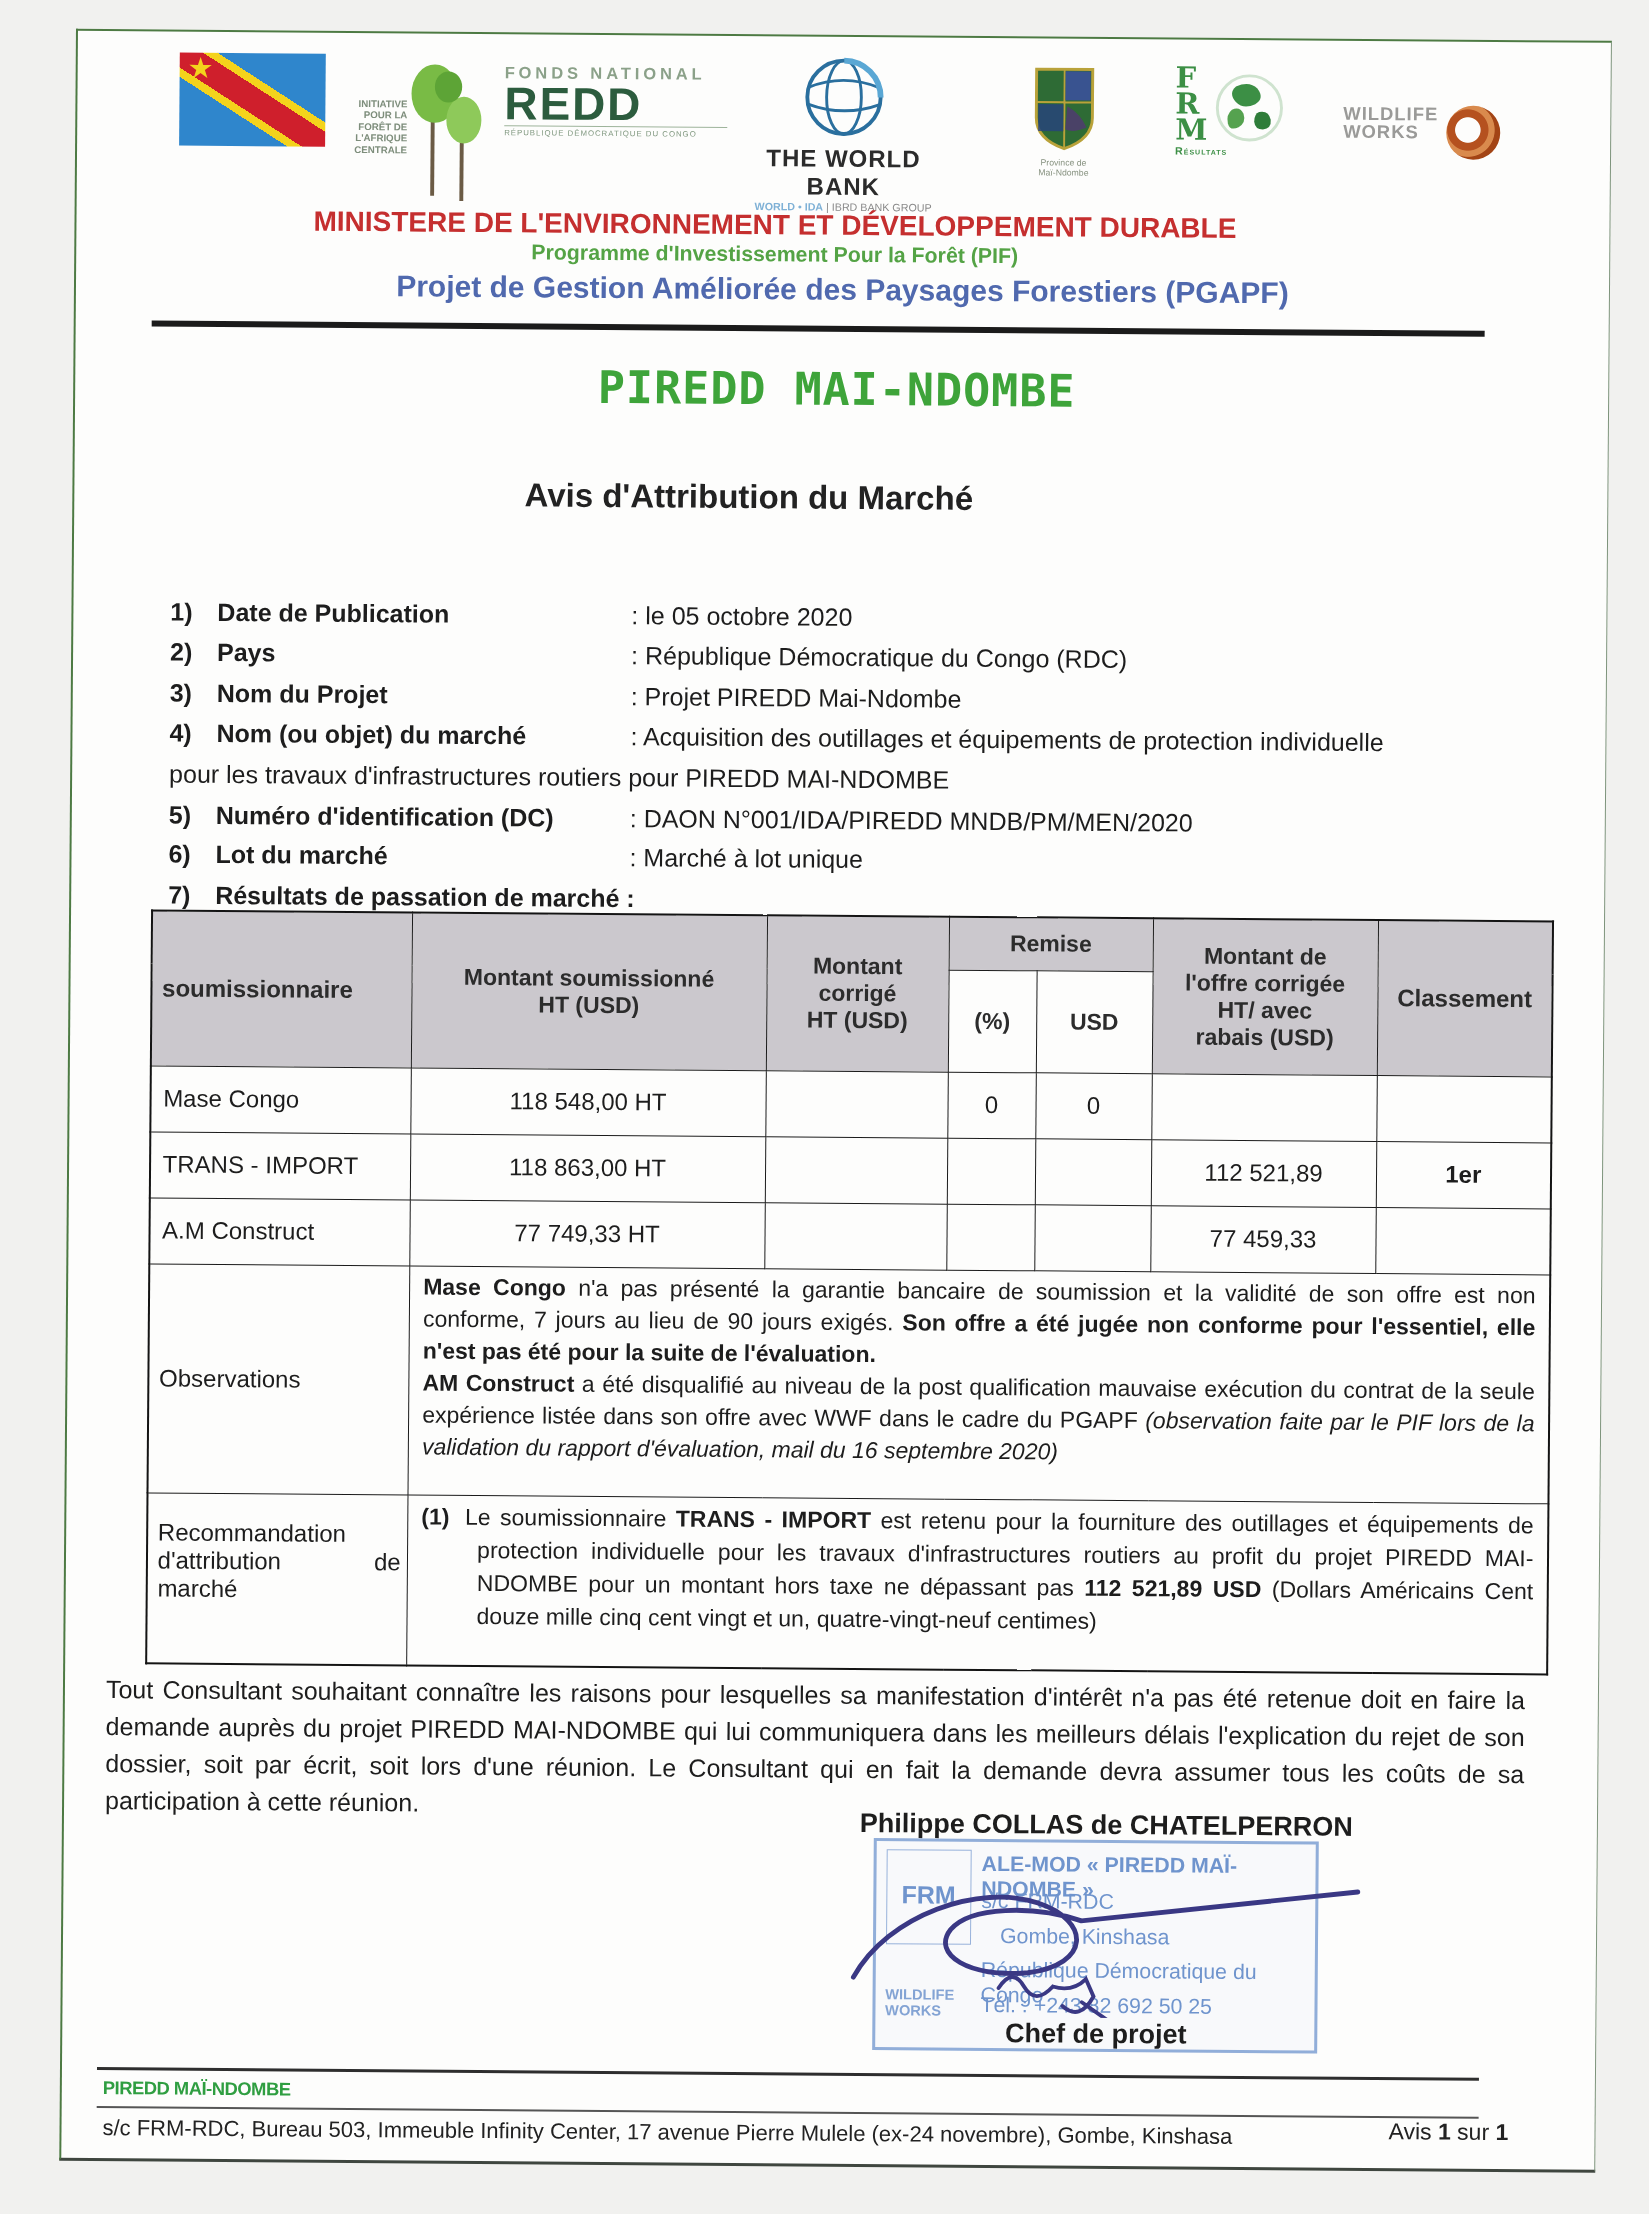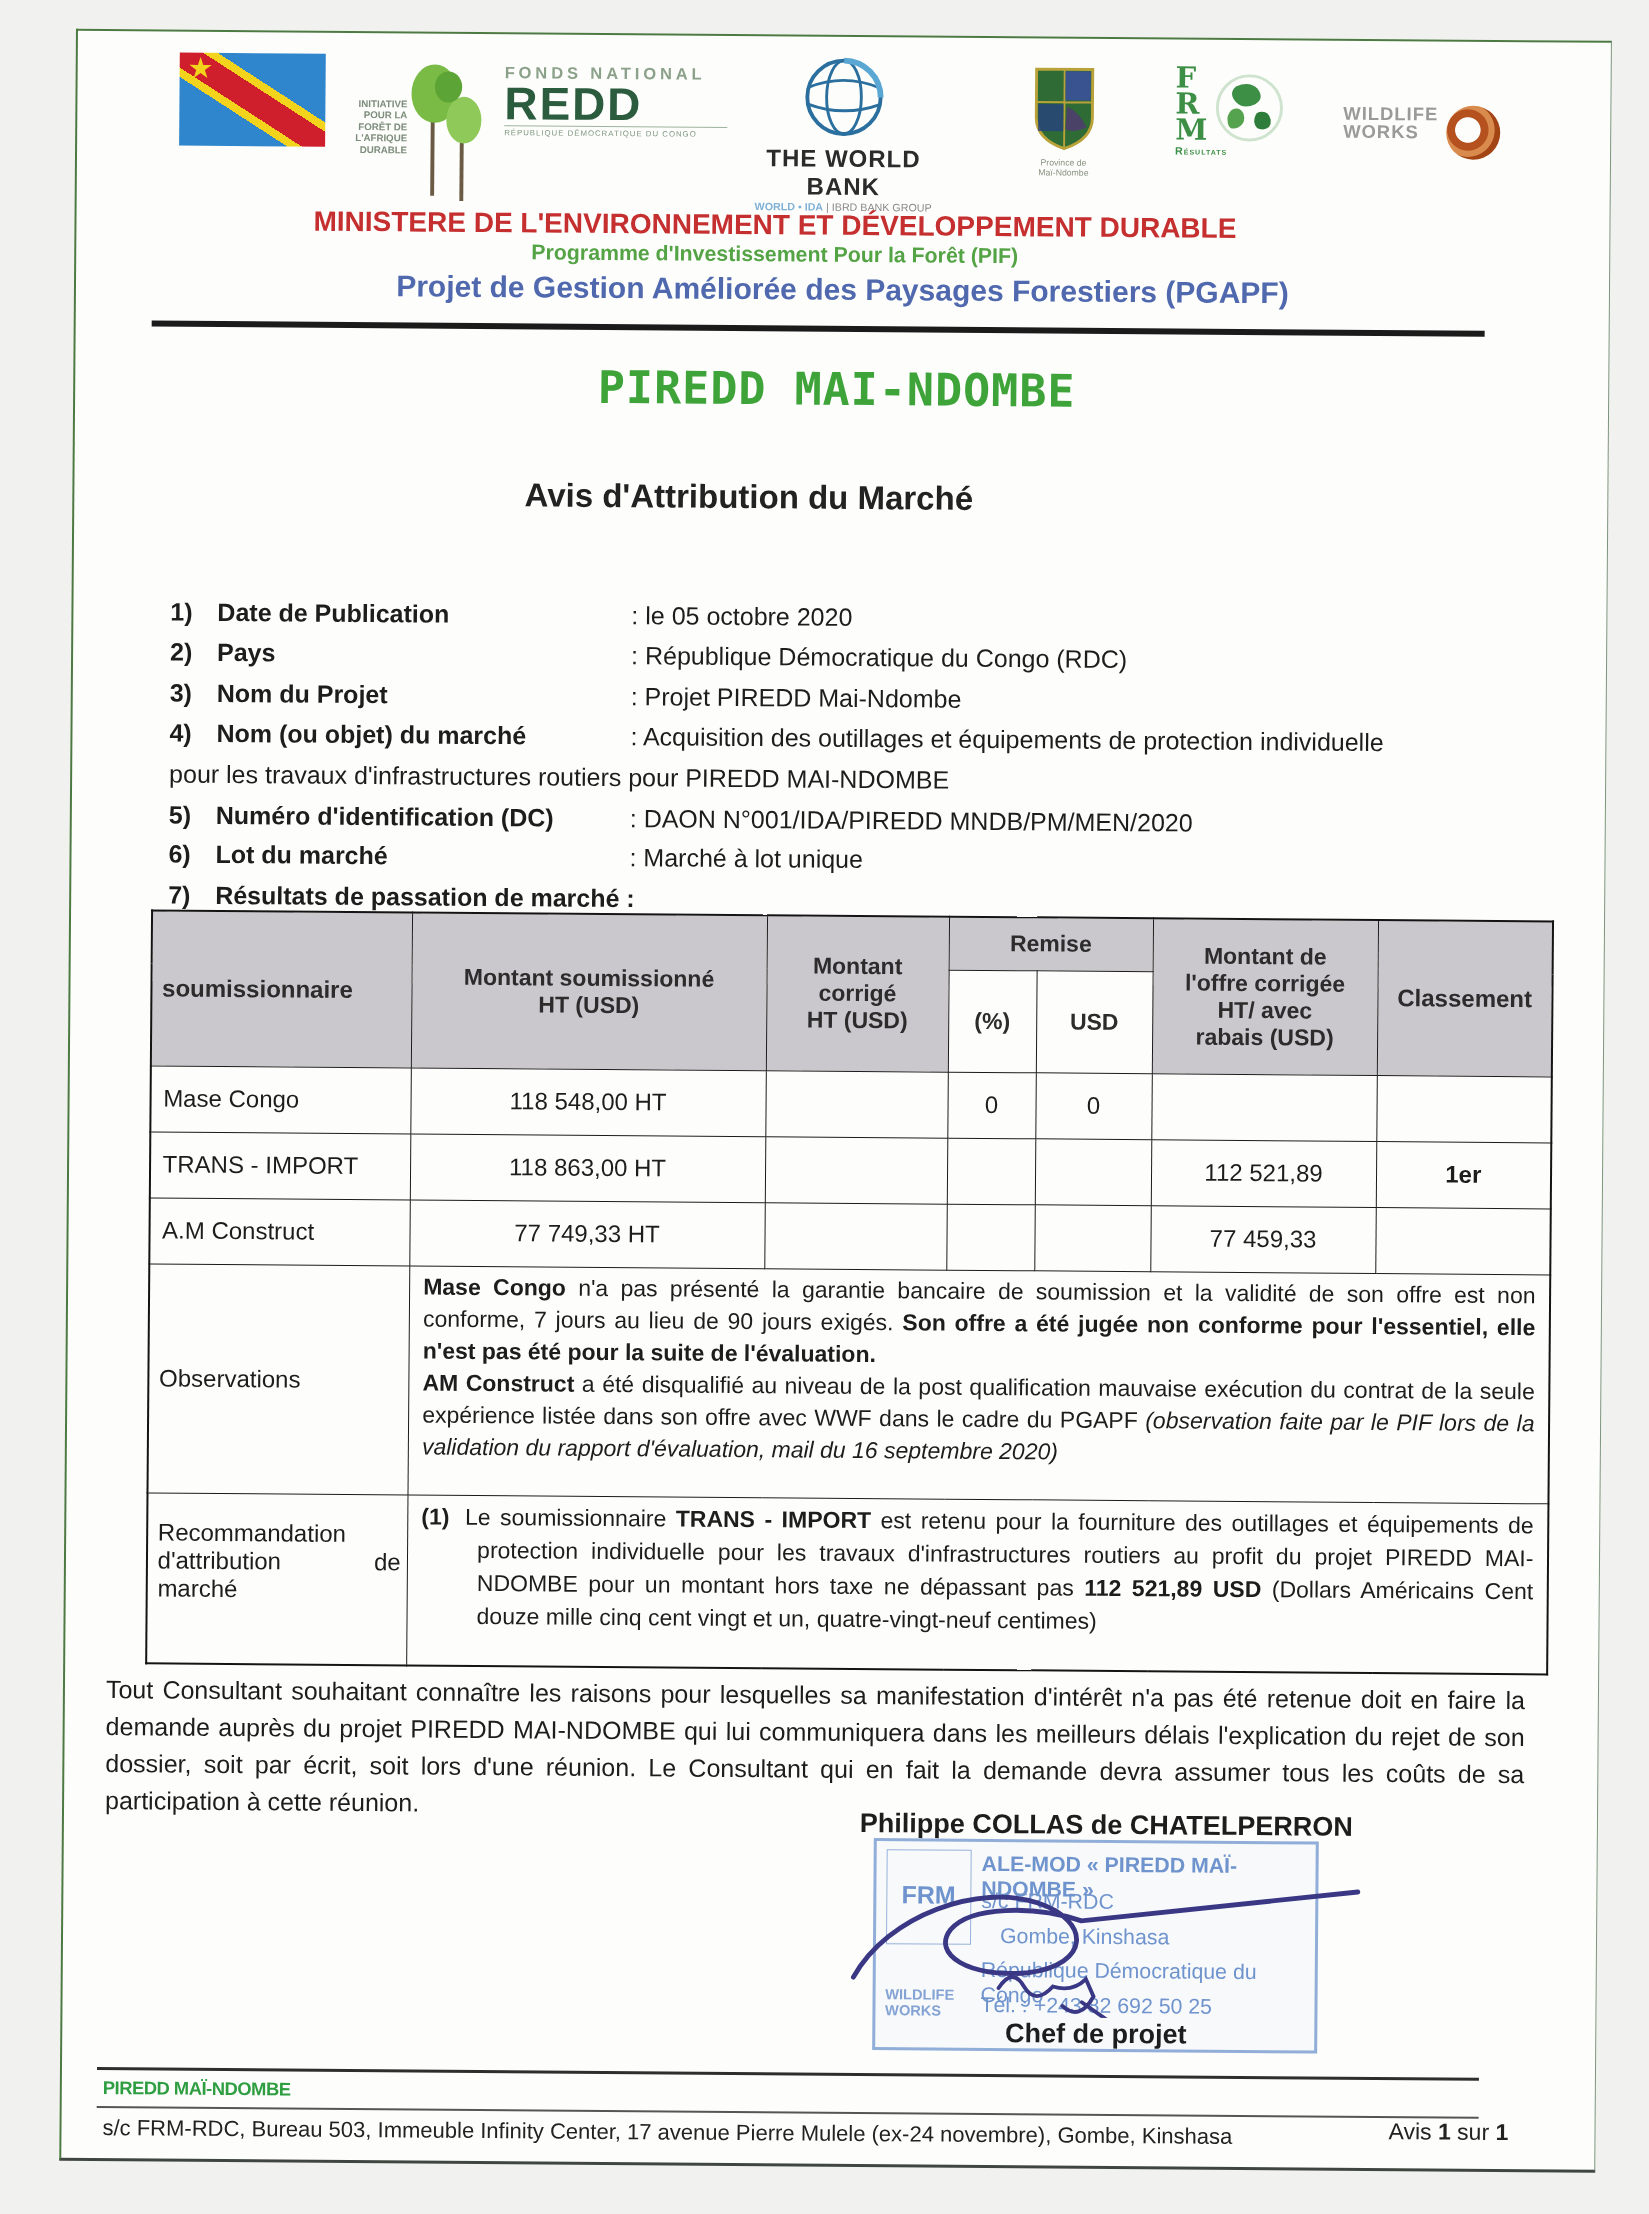--- a/index.html
+++ b/index.html
@@ -102,21 +102,21 @@
 
     <div class="abs flag">
       <span class="flag-star">★</span>
     </div>
 
     <div class="abs cafi">
       <div class="cafi-text pre">INITIATIVE
 POUR LA
 FORÊT DE
 L'AFRIQUE
-DURABLE</div>
+CENTRALE</div>
       <svg class="abs" style="left:72px;top:-21.3px;" width="78" height="146" viewBox="0 0 80 150">
         <rect x="22" y="40" width="4" height="100" fill="#6b5b45"></rect>
         <rect x="52" y="70" width="4" height="75" fill="#6b5b45"></rect>
         <ellipse cx="26" cy="35" rx="24" ry="30" fill="#79bb45"></ellipse>
         <ellipse cx="56" cy="62" rx="18" ry="24" fill="#8ec95a"></ellipse>
         <ellipse cx="40" cy="28" rx="14" ry="16" fill="#5da436"></ellipse>
       </svg>
     </div>
 
     <div class="abs redd">

